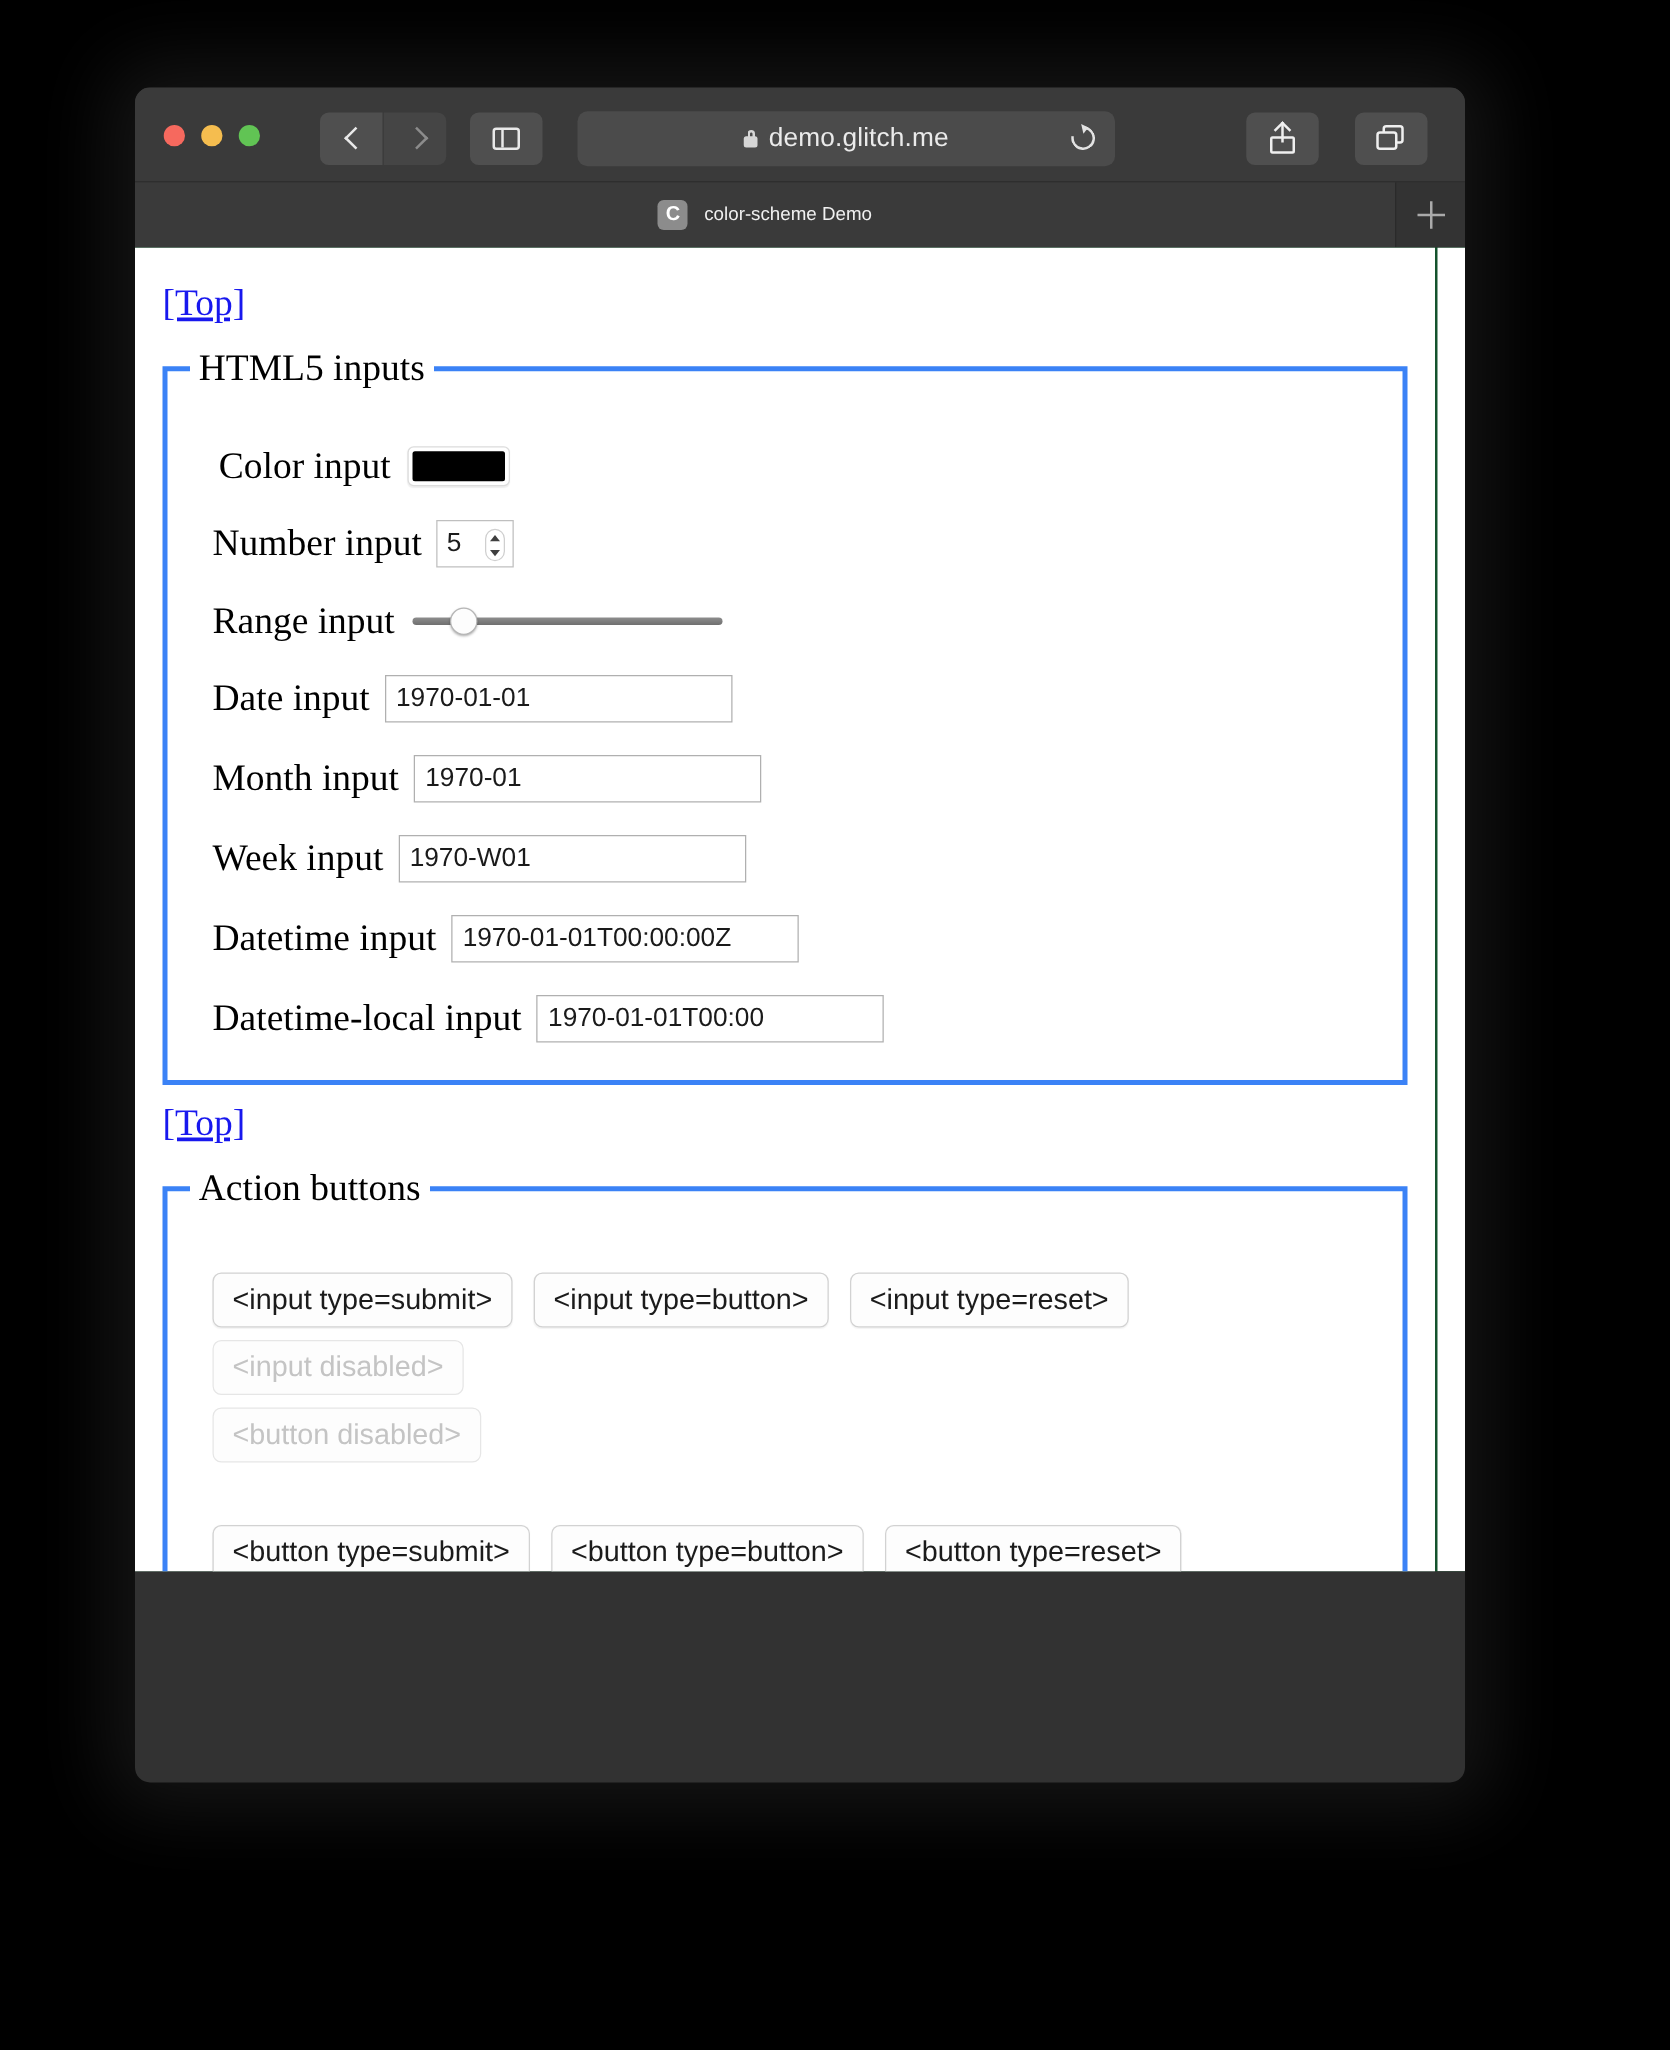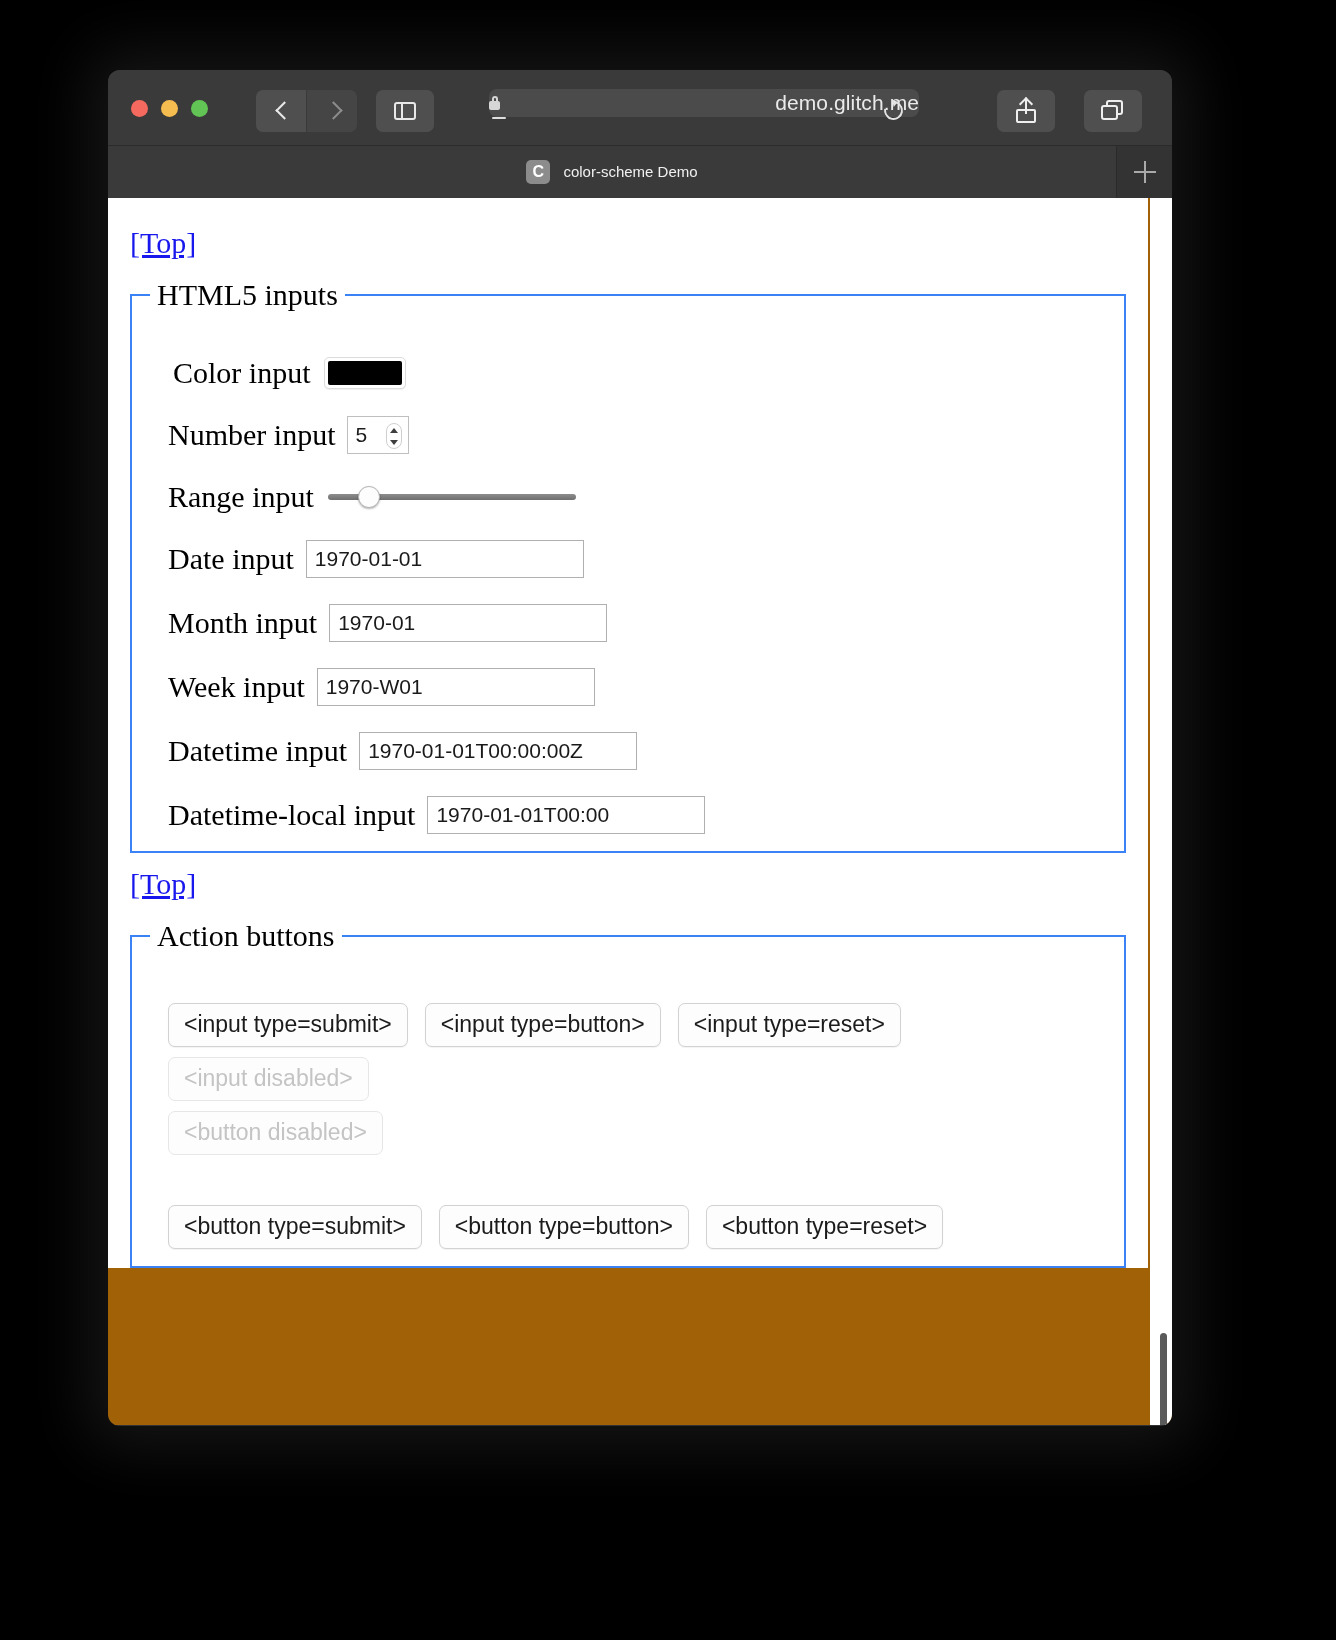--- a/index.html
+++ b/index.html
@@ -142,27 +142,27 @@
   .tabs-icon .s2 {
     position: absolute; left: 0px; top: 5px;
     width: 17px; height: 15px;
     border: 2px solid #efefef; border-radius: 3px;
     background: #4f4f4f;
   }
 
   
   .urlbar {
     position: absolute;
-    left: 381px; top: 19px;
-    width: 430px; height: 28px;
+    left: 354px; top: 19px;
+    width: 430px; height: 44px;
     background: #4b4b4b;
     border-radius: 8px;
     display: flex;
     align-items: center;
-    justify-content: space-between;
+    justify-content: center;
   }
   .lock {
     width: 11px; height: 14px;
     position: relative;
     margin-right: 9px;
   }
   .lock .body {
     position: absolute; bottom: 0; left: 0;
     width: 11px; height: 9px;
     background: #d6d6d6; border-radius: 2px;
@@ -247,45 +247,45 @@
     content: "";
     position: absolute;
     background: #aaaaaa;
   }
   .plus::before { left: 0; top: 10px; width: 22px; height: 2px; }
   .plus::after { left: 10px; top: 0; width: 2px; height: 22px; }
 
   
   .viewport {
     position: relative;
-    height: 1227px;
-    background: #a16207;
+    height: 1059px;
+    background: #14532d;
     overflow: hidden;
   }
   .page {
     position: absolute;
     left: 0; top: 0;
     width: 1040px;
     padding: 14px 16px 0 16px;
     background: #fff;
   }
 
   a.toplink {
     font-family: "Liberation Serif", serif;
     font-size: 30px;
     color: #1818ee;
     text-decoration: underline;
     display: inline-block;
     margin: 14px 0 18px 6px;
   }
 
   fieldset {
-    border: 2px solid #3b82f6;
+    border: 4px solid #3b82f6;
     margin: 0 6px 0 6px;
-    padding: 10px 18px 17px 18px;
+    padding: 10px 18px 30px 18px;
   }
   legend {
     font-family: "Liberation Serif", serif;
     font-size: 30px;
     color: #000;
     padding: 0 7px;
   }
 
   .field-row {
     display: flex;

